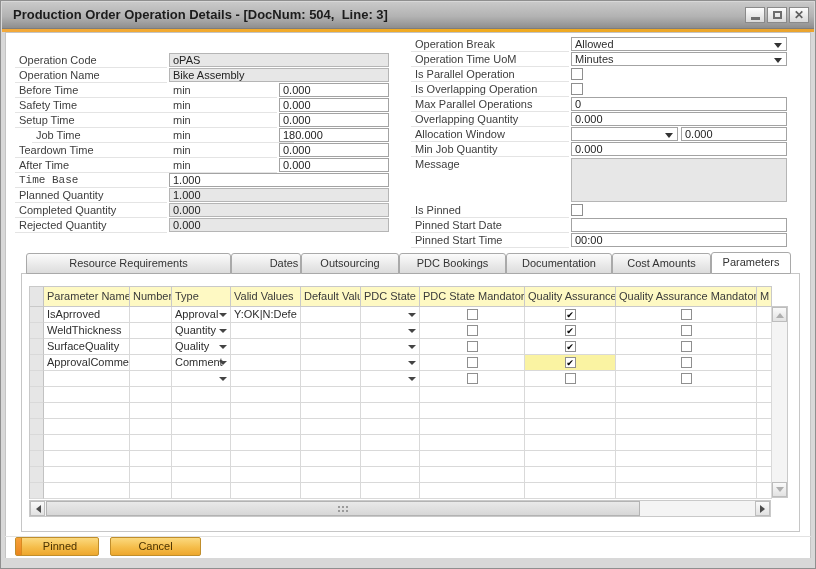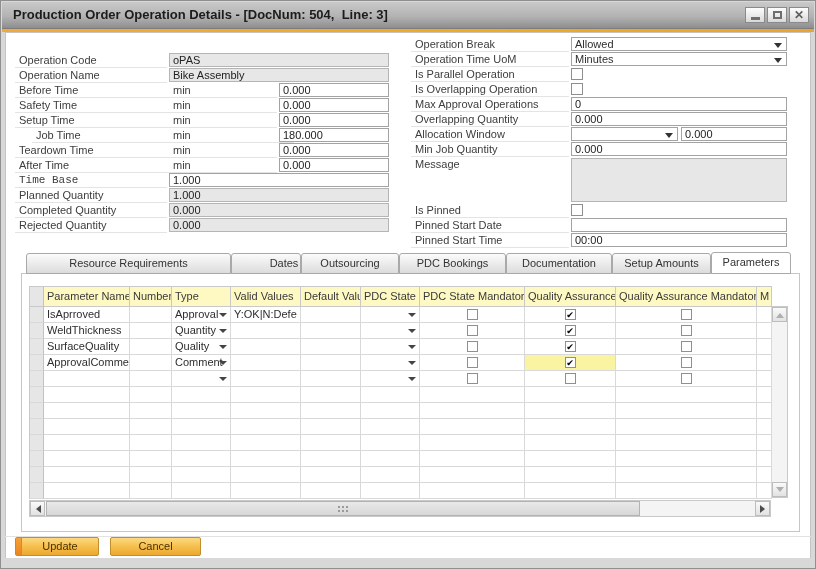--- a/index.html
+++ b/index.html
@@ -141,21 +141,21 @@
 
   <div class="lbl" style="left:410px;top:51px;width:158px;">Operation Time UoM</div>
   <div class="fdd" style="left:570px;top:51px;width:216px;"><span>Minutes</span></div>
 
   <div class="lbl" style="left:410px;top:66px;width:158px;">Is Parallel Operation</div>
   <div class="ckb" style="left:570px;top:67px;"></div>
 
   <div class="lbl" style="left:410px;top:81px;width:158px;">Is Overlapping Operation</div>
   <div class="ckb" style="left:570px;top:82px;"></div>
 
-  <div class="lbl" style="left:410px;top:96px;width:158px;">Max Approval Operations</div>
+  <div class="lbl" style="left:410px;top:96px;width:158px;">Max Parallel Operations</div>
   <input class="fld" style="left: 570px; top: 96px; width: 216px;" value="0">
 
   <div class="lbl" style="left:410px;top:111px;width:158px;">Overlapping Quantity</div>
   <input class="fld" style="left: 570px; top: 111px; width: 216px;" value="0.000">
 
   <div class="lbl" style="left:410px;top:126px;width:158px;">Allocation Window</div>
   <div class="fdd" style="left:570px;top:126px;width:107px;"><span></span></div>
   <input class="fld" style="left: 680px; top: 126px; width: 106px;" value="0.000">
 
   <div class="lbl" style="left:410px;top:141px;width:158px;">Min Job Quantity</div>
@@ -171,21 +171,21 @@
   <input class="fld" style="left: 570px; top: 217px; width: 216px;" value="">
 
   <div class="lbl" style="left:410px;top:232px;width:158px;">Pinned Start Time</div>
   <input class="fld" style="left: 570px; top: 232px; width: 216px;" value="00:00">
 
   <div class="tab" style="left:25px;width:205px;">Resource Requirements</div>
   <div class="tab" style="left:230px;width:70px;padding-left:36px;">Dates</div>
   <div class="tab" style="left:300px;width:98px;">Outsourcing</div>
   <div class="tab" style="left:398px;width:107px;">PDC Bookings</div>
   <div class="tab" style="left:505px;width:106px;">Documentation</div>
-  <div class="tab" style="left:611px;width:99px;">Setup Amounts</div>
+  <div class="tab" style="left:611px;width:99px;">Cost Amounts</div>
   <div class="tab active" style="left:710px;width:80px;">Parameters</div>
 
   <div class="panel"></div>
 
   <div class="tbl">
 
     <div class="trow thead">
       <div class="tc sel c0"></div>
       <div class="tc c1">Parameter Name</div>
       <div class="tc c2">Number</div>
@@ -409,20 +409,20 @@
         <span class="grip"></span>
       </div>
     <div class="sbtn right">
         <span class="tri r"></span>
       </div>
   </div>
 
   <div class="sep"></div>
   <div class="btn" style="left:14px;width:84px;padding-left:6px;">
     <span class="strip"></span>
-    <span>Update</span>
+    <span>Pinned</span>
   </div>
   <div class="btn" style="left:109px;width:91px;">
     <span>Cancel</span>
   </div>
 
   <div class="bottomframe"></div>
 </div>
 
 </body></html>

